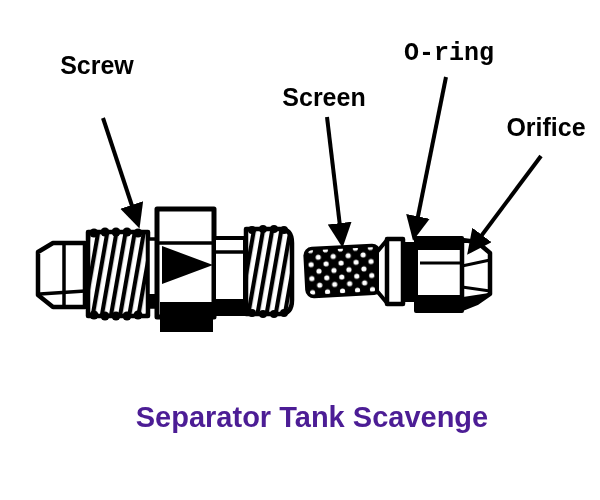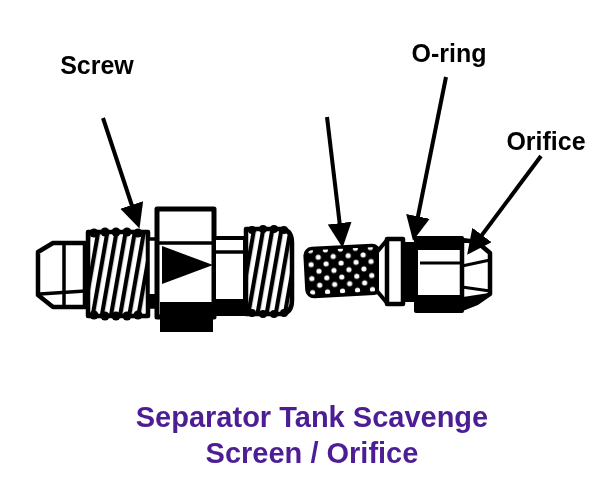--- a/index.html
+++ b/index.html
@@ -129,23 +129,23 @@
       <line x1="327" y1="117" x2="342" y2="243" marker-end="url(#ah)"></line>
       <line x1="446" y1="77" x2="414" y2="236" marker-end="url(#ah)"></line>
       <line x1="541" y1="156" x2="470" y2="251" marker-end="url(#ah)"></line>
     </g>
   </svg>
 
   <div class="label" style="left:37px;top:51px;width:120px;">
     <div>Screw</div>
   </div>
 
+  <div class="label" style="left:273px;top:83px;width:102px;">Screen</div>
 
-  <div class="label" style="left:404px;top:39px;width:90px;">O-ring</div>
+  <div class="label" style="left:404px;top:39px;width:90px;font-family:Liberation Mono, monospace;">O-ring</div>
 
-  <div class="label" style="left:500px;top:113px;width:92px;margin-top:14px;">Orifice</div>
+  <div class="label" style="left:500px;top:113px;width:92px;">Orifice</div>
 
   <div class="caption">
     <div>Separator Tank Scavenge</div>
-    <div>Screen / Orifice</div>
   </div>
 
 </div>
 
 </body></html>

